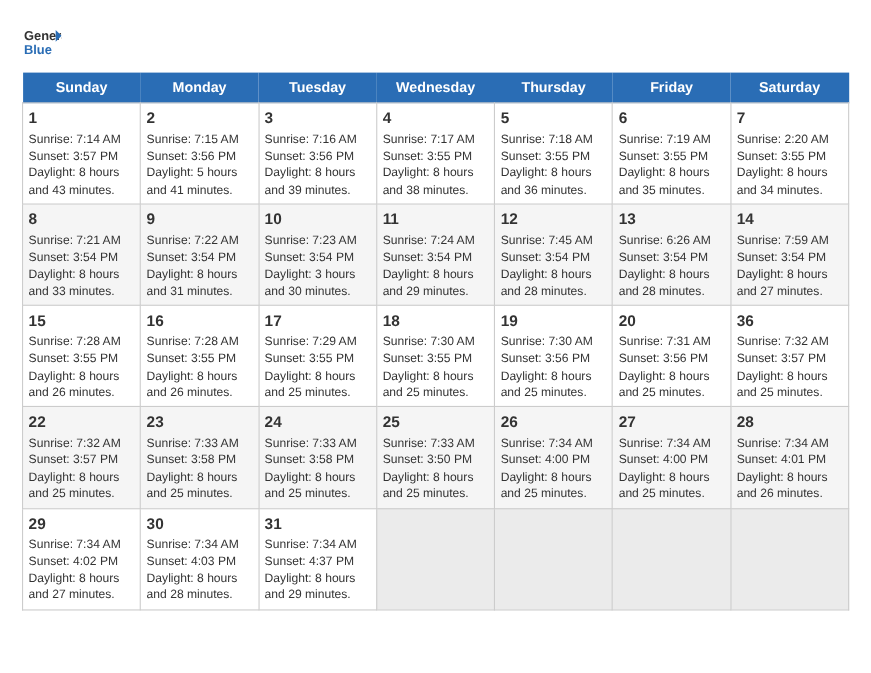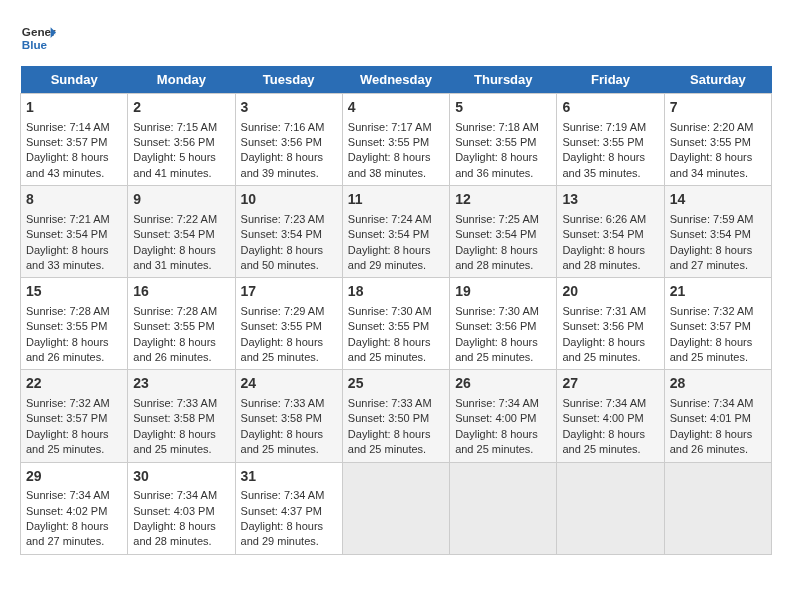--- a/index.html
+++ b/index.html
@@ -107,34 +107,34 @@
         <td><span class="day-number">2</span><span>Sunrise: 7:15 AM</span><br><span>Sunset: 3:56 PM</span><br><span>Daylight: 5 hours and 41 minutes.</span></td>
         <td><span class="day-number">3</span><span>Sunrise: 7:16 AM</span><br><span>Sunset: 3:56 PM</span><br><span>Daylight: 8 hours and 39 minutes.</span></td>
         <td><span class="day-number">4</span><span>Sunrise: 7:17 AM</span><br><span>Sunset: 3:55 PM</span><br><span>Daylight: 8 hours and 38 minutes.</span></td>
         <td><span class="day-number">5</span><span>Sunrise: 7:18 AM</span><br><span>Sunset: 3:55 PM</span><br><span>Daylight: 8 hours and 36 minutes.</span></td>
         <td><span class="day-number">6</span><span>Sunrise: 7:19 AM</span><br><span>Sunset: 3:55 PM</span><br><span>Daylight: 8 hours and 35 minutes.</span></td>
         <td><span class="day-number">7</span><span>Sunrise: 2:20 AM</span><br><span>Sunset: 3:55 PM</span><br><span>Daylight: 8 hours and 34 minutes.</span></td>
       </tr>
       <tr>
         <td><span class="day-number">8</span><span>Sunrise: 7:21 AM</span><br><span>Sunset: 3:54 PM</span><br><span>Daylight: 8 hours and 33 minutes.</span></td>
         <td><span class="day-number">9</span><span>Sunrise: 7:22 AM</span><br><span>Sunset: 3:54 PM</span><br><span>Daylight: 8 hours and 31 minutes.</span></td>
-        <td><span class="day-number">10</span><span>Sunrise: 7:23 AM</span><br><span>Sunset: 3:54 PM</span><br><span>Daylight: 8 hours and 50 minutes.</span></td>
+        <td><span class="day-number">10</span><span>Sunrise: 7:23 AM</span><br><span>Sunset: 3:54 PM</span><br><span>Daylight: 3 hours and 30 minutes.</span></td>
         <td><span class="day-number">11</span><span>Sunrise: 7:24 AM</span><br><span>Sunset: 3:54 PM</span><br><span>Daylight: 8 hours and 29 minutes.</span></td>
-        <td><span class="day-number">12</span><span>Sunrise: 7:25 AM</span><br><span>Sunset: 3:54 PM</span><br><span>Daylight: 8 hours and 28 minutes.</span></td>
+        <td><span class="day-number">12</span><span>Sunrise: 7:45 AM</span><br><span>Sunset: 3:54 PM</span><br><span>Daylight: 8 hours and 28 minutes.</span></td>
         <td><span class="day-number">13</span><span>Sunrise: 6:26 AM</span><br><span>Sunset: 3:54 PM</span><br><span>Daylight: 8 hours and 28 minutes.</span></td>
         <td><span class="day-number">14</span><span>Sunrise: 7:59 AM</span><br><span>Sunset: 3:54 PM</span><br><span>Daylight: 8 hours and 27 minutes.</span></td>
       </tr>
       <tr>
         <td><span class="day-number">15</span><span>Sunrise: 7:28 AM</span><br><span>Sunset: 3:55 PM</span><br><span>Daylight: 8 hours and 26 minutes.</span></td>
         <td><span class="day-number">16</span><span>Sunrise: 7:28 AM</span><br><span>Sunset: 3:55 PM</span><br><span>Daylight: 8 hours and 26 minutes.</span></td>
         <td><span class="day-number">17</span><span>Sunrise: 7:29 AM</span><br><span>Sunset: 3:55 PM</span><br><span>Daylight: 8 hours and 25 minutes.</span></td>
         <td><span class="day-number">18</span><span>Sunrise: 7:30 AM</span><br><span>Sunset: 3:55 PM</span><br><span>Daylight: 8 hours and 25 minutes.</span></td>
         <td><span class="day-number">19</span><span>Sunrise: 7:30 AM</span><br><span>Sunset: 3:56 PM</span><br><span>Daylight: 8 hours and 25 minutes.</span></td>
         <td><span class="day-number">20</span><span>Sunrise: 7:31 AM</span><br><span>Sunset: 3:56 PM</span><br><span>Daylight: 8 hours and 25 minutes.</span></td>
-        <td><span class="day-number">21</span><span>Sunrise: 7:32 AM</span><br><span>Sunset: 3:57 PM</span><br><span>Daylight: 8 hours and 25 minutes.</span></td>
+        <td><span class="day-number">36</span><span>Sunrise: 7:32 AM</span><br><span>Sunset: 3:57 PM</span><br><span>Daylight: 8 hours and 25 minutes.</span></td>
       </tr>
       <tr>
         <td><span class="day-number">22</span><span>Sunrise: 7:32 AM</span><br><span>Sunset: 3:57 PM</span><br><span>Daylight: 8 hours and 25 minutes.</span></td>
         <td><span class="day-number">23</span><span>Sunrise: 7:33 AM</span><br><span>Sunset: 3:58 PM</span><br><span>Daylight: 8 hours and 25 minutes.</span></td>
         <td><span class="day-number">24</span><span>Sunrise: 7:33 AM</span><br><span>Sunset: 3:58 PM</span><br><span>Daylight: 8 hours and 25 minutes.</span></td>
         <td><span class="day-number">25</span><span>Sunrise: 7:33 AM</span><br><span>Sunset: 3:50 PM</span><br><span>Daylight: 8 hours and 25 minutes.</span></td>
         <td><span class="day-number">26</span><span>Sunrise: 7:34 AM</span><br><span>Sunset: 4:00 PM</span><br><span>Daylight: 8 hours and 25 minutes.</span></td>
         <td><span class="day-number">27</span><span>Sunrise: 7:34 AM</span><br><span>Sunset: 4:00 PM</span><br><span>Daylight: 8 hours and 25 minutes.</span></td>
         <td><span class="day-number">28</span><span>Sunrise: 7:34 AM</span><br><span>Sunset: 4:01 PM</span><br><span>Daylight: 8 hours and 26 minutes.</span></td>
       </tr>

